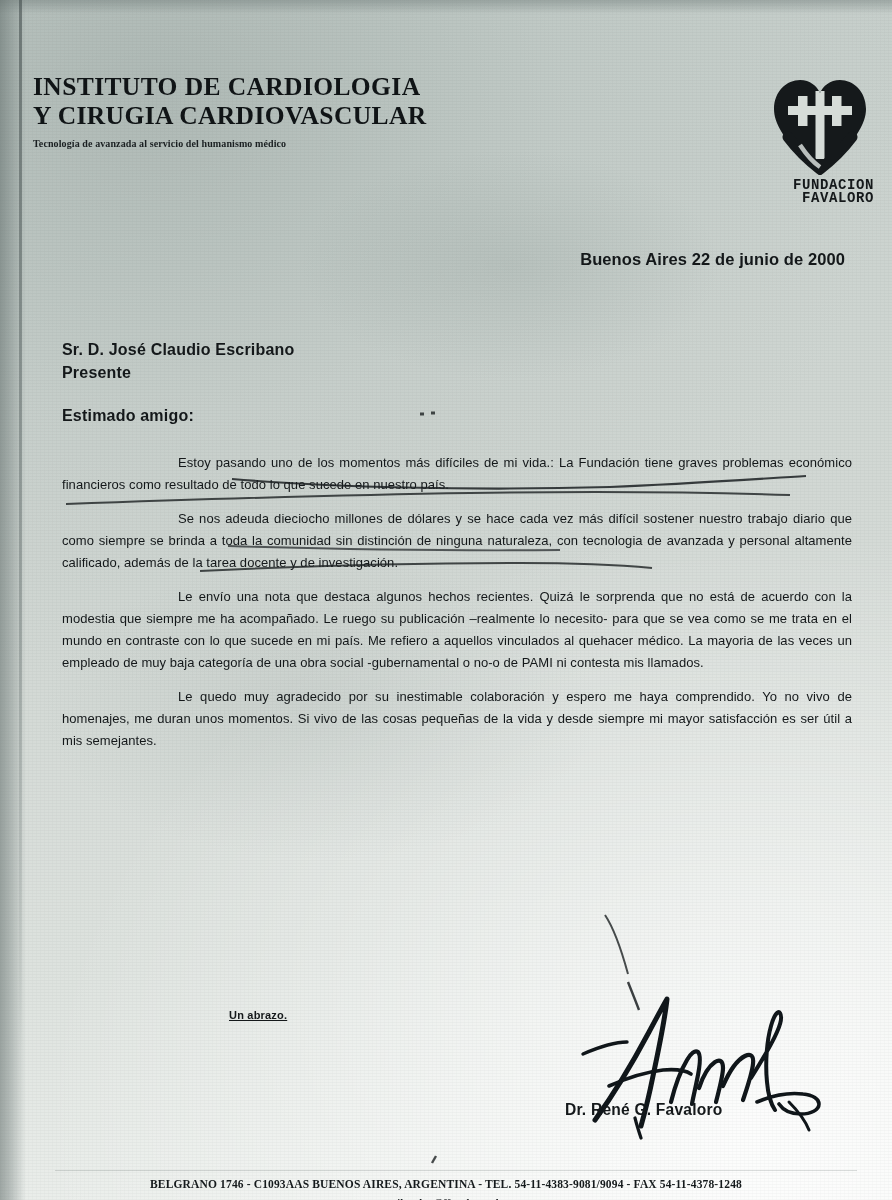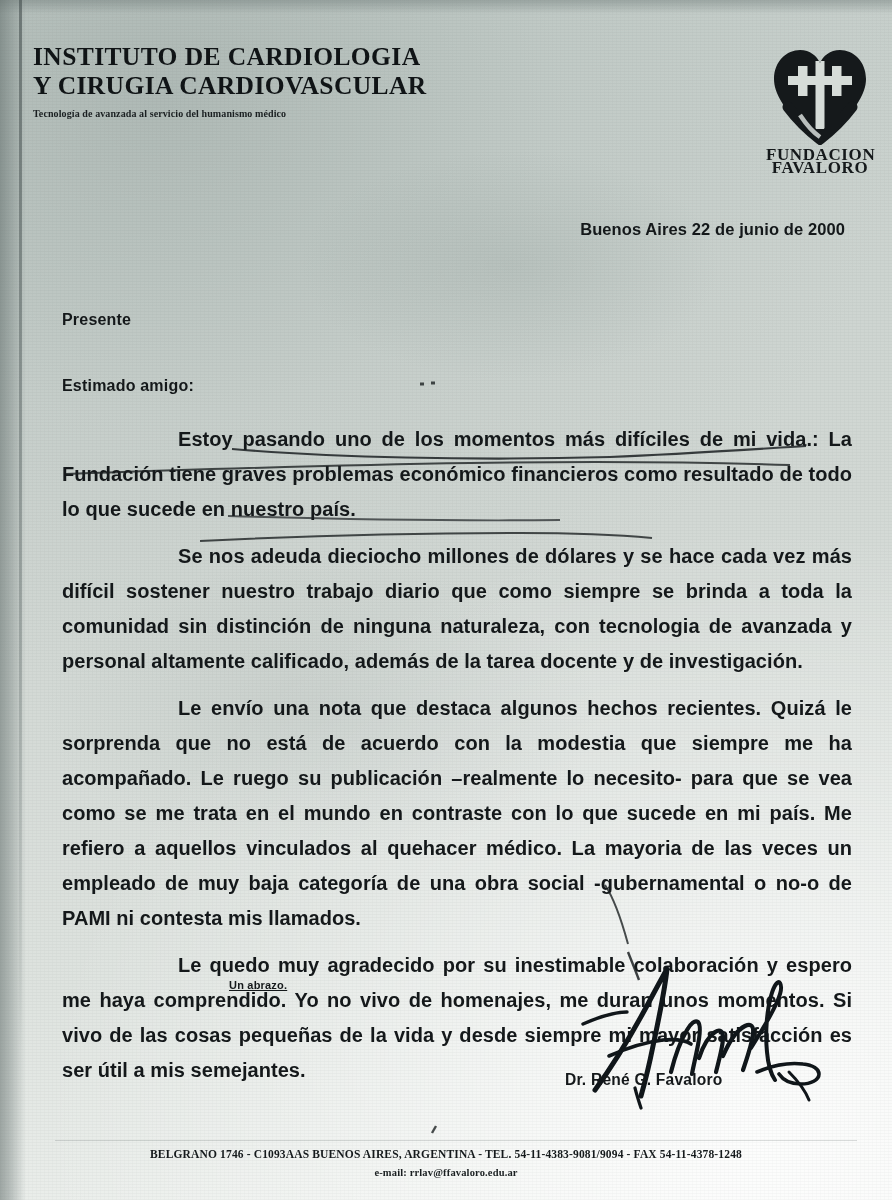--- a/index.html
+++ b/index.html
@@ -61,21 +61,21 @@
     background: linear-gradient(180deg, rgba(60,70,70,0.55), rgba(70,82,82,0.30) 60%, rgba(255,255,255,0));
     pointer-events: none;
   }
   .edge-top {
     position: absolute;
     left: 0; top: 0; width: 892px; height: 14px;
     background: linear-gradient(180deg, rgba(108,120,118,0.45), rgba(255,255,255,0));
     pointer-events: none;
   }
 
-  .content { position: absolute; inset: 0; }
+  .content { position: absolute; inset: 0; margin-top: 30px; }
 
   
   .letterhead {
     position: absolute;
     left: 33px;
     top: 42px;
     width: 560px;
   }
   .lh-line {
     font-family: "Liberation Serif", serif;
@@ -99,27 +99,27 @@
   .logo-block {
     position: absolute;
     left: 766px;
     top: 45px;
     width: 108px;
     text-align: center;
   }
   .logo-mark { width: 100px; height: 100px; margin: 0 auto; display: block; }
   .logo-text {
     margin-top: 4px;
-    font-family: Liberation Serif, serif;
-    font-weight: bold;
-    font-size: 17px;
+    font-family: Liberation Mono, monospace;
+    font-weight: bold;
+    font-size: 14px;
     letter-spacing: 0.6px;
     line-height: 12.5px;
     color: #15191b;
-    text-align: center;
+    text-align: right;
   }
 
   
   .date-line {
     position: absolute;
     right: 47px;
     top: 220px;
     font-size: 16.5px;
     font-weight: bold;
     letter-spacing: 0.1px;
@@ -140,23 +140,23 @@
     top: 377px;
     font-size: 16px;
     font-weight: bold;
     letter-spacing: 0.2px;
   }
   .body-text {
     position: absolute;
     left: 62px;
     top: 422px;
     width: 790px;
-    font-size: 20px;
-    font-weight: bold;
-    line-height: 35px;
+    font-size: 13px;
+    font-weight: normal;
+    line-height: 22px;
     text-align: justify;
     letter-spacing: 0.05px;
   }
   .body-text p { margin: 0 0 12px 0; text-indent: 116px; }
   .body-text p.last { margin-bottom: 0; }
 
   .closing {
     position: absolute;
     left: 229px;
     top: 979px;
@@ -257,20 +257,21 @@
       </svg>
       <div class="logo-text">
         <div>FUNDACION</div>
         <div>FAVALORO</div>
       </div>
     </div>
 
     <div class="date-line">Buenos Aires 22 de junio de 2000</div>
 
     <div class="addressee">
+      <div>Sr. D. José Claudio Escribano</div>
       <div>Presente</div>
     </div>
 
     <div class="salutation">Estimado amigo:</div>
 
     <div class="body-text">
       <p>Estoy pasando uno de los momentos más difíciles de mi vida.: La Fundación tiene graves problemas económico financieros como resultado de todo lo que sucede en nuestro país.</p>
       <p>Se nos adeuda dieciocho millones de dólares y se hace cada vez más difícil sostener nuestro trabajo diario que como siempre se brinda a toda la comunidad sin distinción de ninguna naturaleza, con tecnologia de avanzada y personal altamente calificado, además de la tarea docente y de investigación.</p>
       <p>Le envío una nota que destaca algunos hechos recientes.  Quizá le sorprenda que no está de acuerdo con la modestia que siempre me ha acompañado. Le ruego su publicación –realmente lo necesito- para que se vea como se me trata en el mundo en contraste con lo que sucede en mi país.  Me refiero a aquellos vinculados al quehacer médico.  La mayoria de las veces un empleado de muy baja categoría de una obra social  -gubernamental o no-o de PAMI ni contesta mis llamados.</p>
       <p class="last">Le quedo muy agradecido por su inestimable colaboración y espero me haya comprendido.  Yo no vivo de homenajes, me duran unos momentos.  Si vivo de las cosas pequeñas de la vida y desde siempre mi mayor satisfacción es ser útil a mis semejantes.</p>

